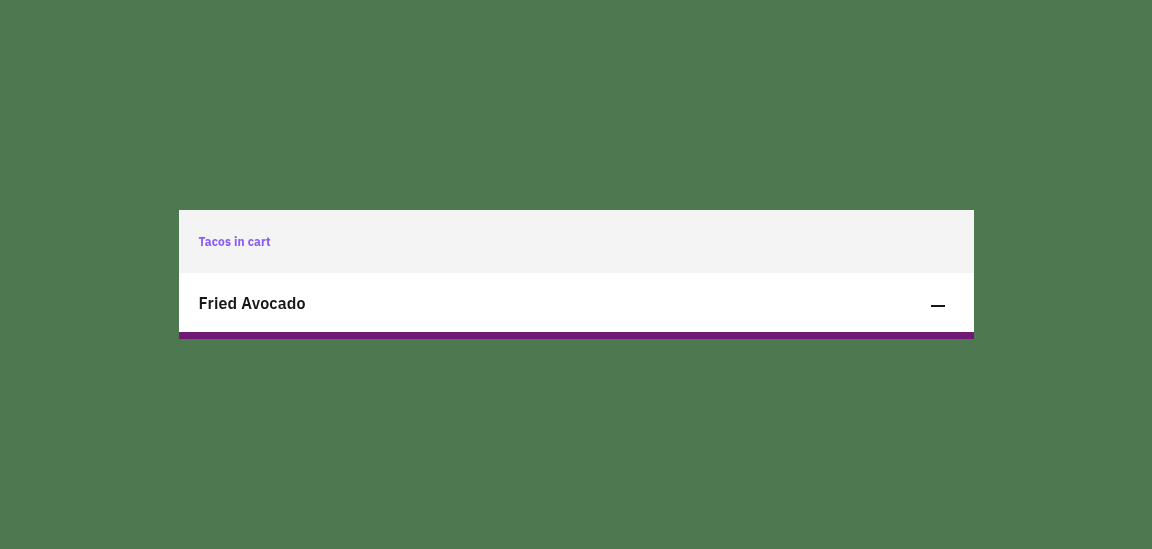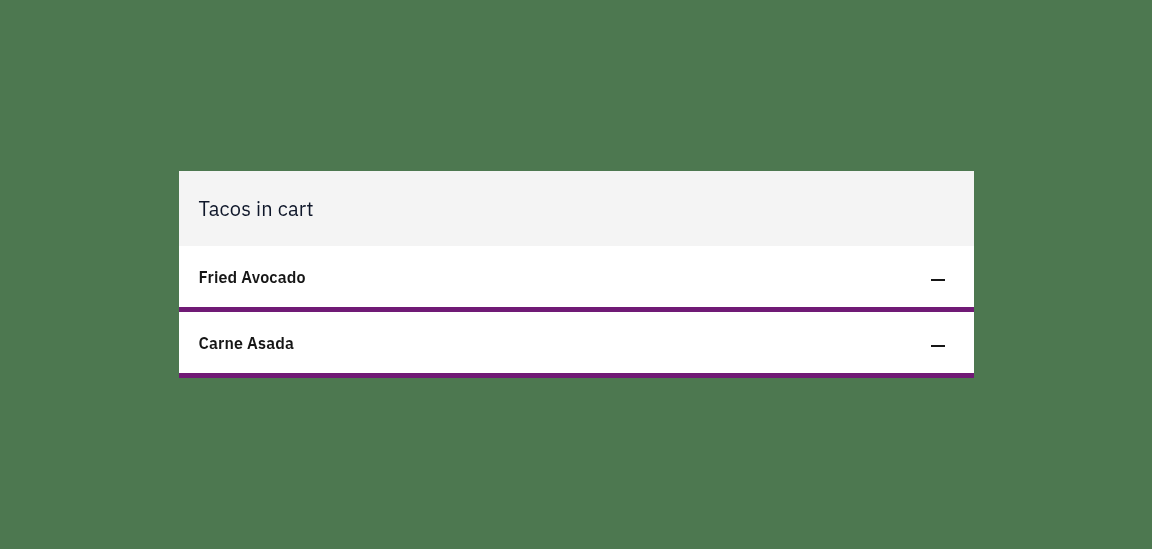--- a/index.html
+++ b/index.html
@@ -18,35 +18,35 @@
     }
     .container {
       width: 795px;
       background: transparent;
     }
     .header {
       background: #f4f4f4;
       padding: 24px 20px;
     }
     .header-title {
-      font-size: 20px;
-      font-weight: 400;
-      color: #0f172a;
+      font-size: 12px;
+      font-weight: 700;
+      color: #8b5cf6;
       letter-spacing: 0.01em;
     }
     .list {
       background: #ffffff;
     }
     .list-item {
       display: flex;
       align-items: center;
       justify-content: space-between;
       padding: 0 20px;
       height: 66px;
-      border-bottom: 5px solid #701a75;
+      border-bottom: 7px solid #701a75;
     }
     .list-item.double-border {
       border-bottom: 1px solid #8d8d8d;
       box-shadow: 0 4px 0 0 #ffffff, 0 5px 0 0 #8d8d8d;
       margin-bottom: 5px;
     }
     .item-label {
       font-size: 16px;
       font-weight: 600;
       color: #161616;
@@ -79,24 +79,14 @@
     <div class="list-item">
       <span class="item-label">Fried Avocado</span>
       <button class="remove-btn">
         <span>
           <svg viewBox="0 0 14 2.5">
               <rect x="0" y="0" width="14" height="2.5" fill="#161616"></rect>
             </svg>
         </span>
       </button>
     </div>
-    <div class="list-item">
-      <span class="item-label">Carne Asada</span>
-      <button class="remove-btn">
-        <span>
-          <svg viewBox="0 0 14 2.5">
-              <rect x="0" y="0" width="14" height="2.5" fill="#161616"></rect>
-            </svg>
-        </span>
-      </button>
-    </div>
   </div>
 </div>
 
 </body></html>

